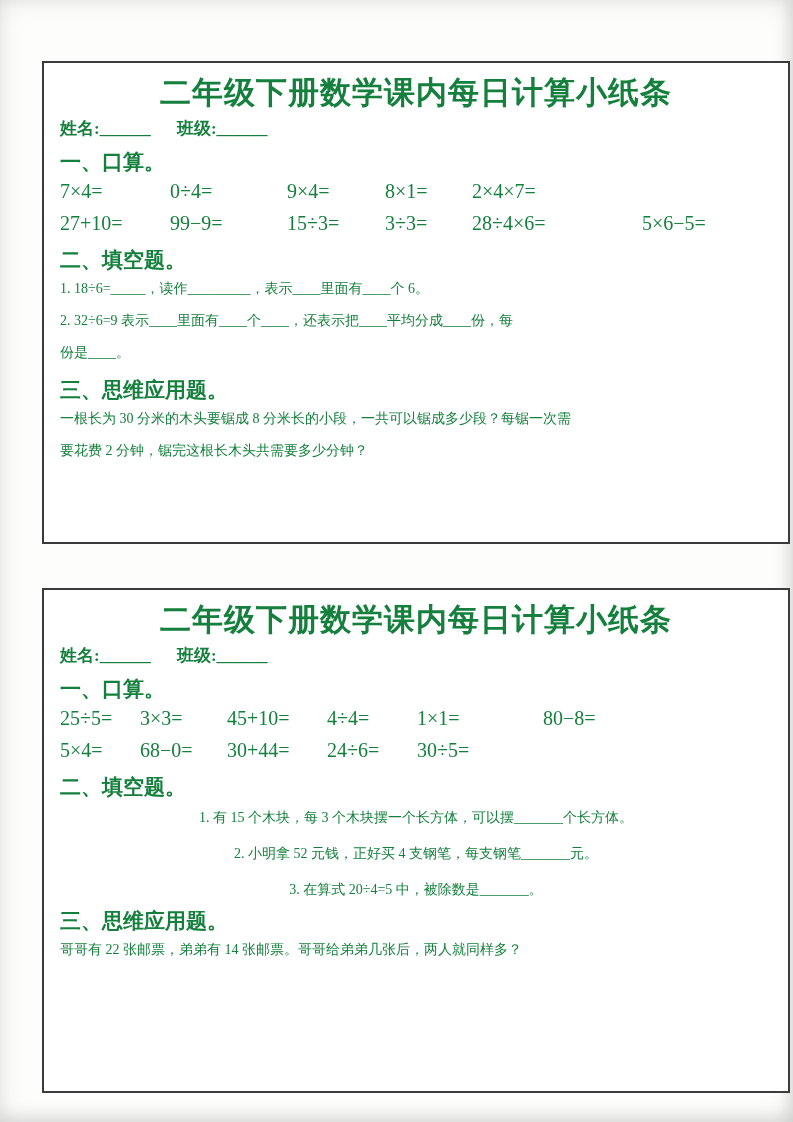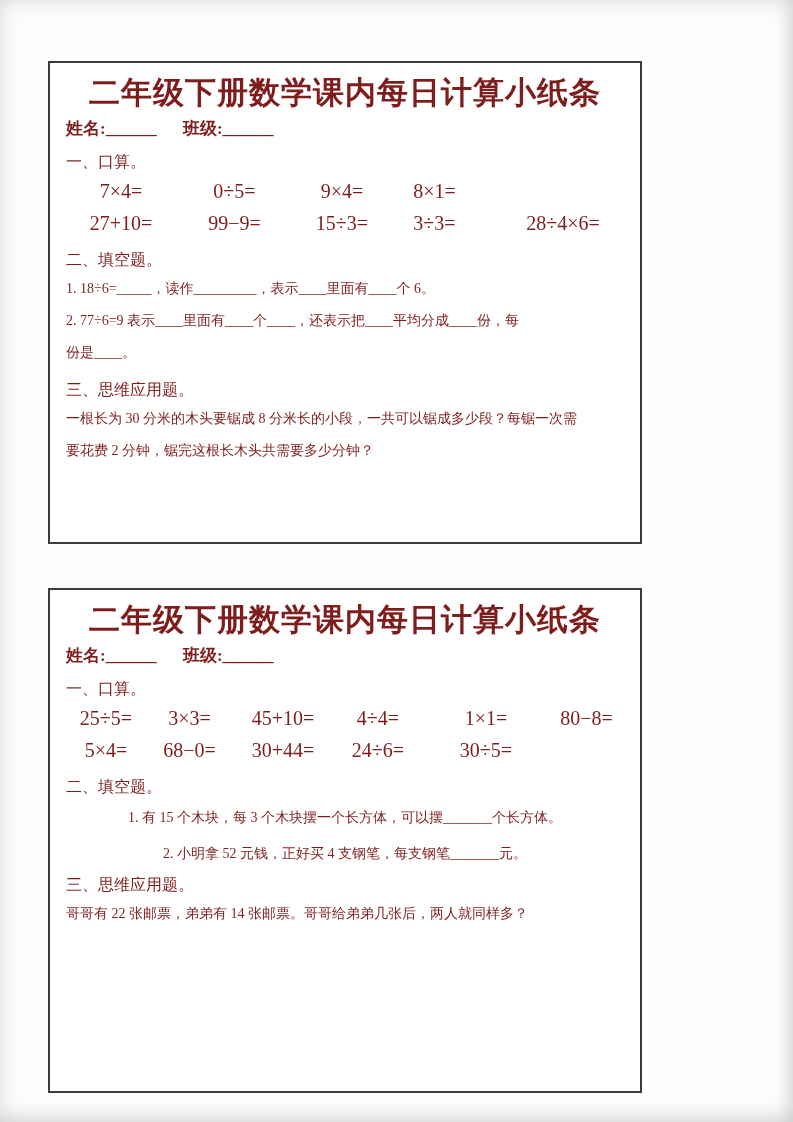--- a/index.html
+++ b/index.html
@@ -15,27 +15,27 @@
     width: 793px;
     height: 1122px;
     background: #fdfdfc;
     box-shadow: inset 0 0 26px rgba(0,0,0,0.10),
                 inset -8px 0 12px rgba(0,0,0,0.05),
                 inset 0 -10px 14px rgba(0,0,0,0.05);
     overflow: hidden;
   }
   .card {
     position: absolute;
-    left: 48px;
-    width: 594px;
+    left: 42px;
+    width: 748px;
     box-sizing: border-box;
     background: #ffffff;
     border: 2px solid #3b3b3b;
     padding: 6px 16px 0 16px;
-    color: #7f1d1d;
+    color: #15803d;
     overflow: hidden;
   }
   .card-1 { top: 61px;  height: 483px; }
   .card-2 { top: 588px; height: 505px; }
 
   .card-title {
     margin: 6px 0 0 0;
     text-align: center;
     font-size: 31px;
     font-weight: 700;
@@ -47,33 +47,33 @@
     font-size: 17px;
     font-weight: 700;
     line-height: 24px;
     white-space: nowrap;
   }
   .name-row .lbl2 { margin-left: 22px; }
   .blank { font-weight: 700; letter-spacing: 0; }
 
   .sec-heading {
     margin-top: 8px;
-    font-size: 16px;
-    font-weight: 400;
+    font-size: 21px;
+    font-weight: 700;
     line-height: 26px;
   }
   .op-grid {
     display: grid;
     margin-top: 0;
     font-size: 20px;
     line-height: 32px;
     white-space: nowrap;
   }
-  .card-1 .op-grid { grid-template-columns: 110px 117px 98px 87px 170px 1fr; text-align: center; }
-  .card-2 .op-grid { grid-template-columns: 80px 87px 100px 90px 126px 1fr; text-align: center; }
+  .card-1 .op-grid { grid-template-columns: 110px 117px 98px 87px 170px 1fr; }
+  .card-2 .op-grid { grid-template-columns: 80px 87px 100px 90px 126px 1fr; }
   .op { display: block; }
 
   .fill-line, .apply-line {
     font-size: 14px;
     line-height: 32px;
   }
   .card-2 .fill-line { line-height: 36px; text-align: center; }
   .card-2 .sec-3 { margin-top: 0; }
 </style>
 </head>
@@ -85,36 +85,37 @@
     <h1 class="card-title">二年级下册数学课内每日计算小纸条</h1>
 
     <div class="name-row">
       <span>姓名:</span><span class="blank">______</span>
       <span class="lbl2">班级:</span><span class="blank">______</span>
     </div>
 
     <div class="sec-heading">一、口算。</div>
     <div class="op-grid">
       <span class="op">7×4=</span>
-      <span class="op">0÷5=</span>
+      <span class="op">0÷4=</span>
       <span class="op">9×4=</span>
       <span class="op">8×1=</span>
+      <span class="op">2×4×7=</span>
     </div>
     <div class="op-grid">
       <span class="op">27+10=</span>
       <span class="op">99−9=</span>
       <span class="op">15÷3=</span>
       <span class="op">3÷3=</span>
       <span class="op">28÷4×6=</span>
       <span class="op">5×6−5=</span>
     </div>
 
     <div class="sec-heading">二、填空题。</div>
     <div class="fill-line">1. 18÷6=_____，读作_________，表示____里面有____个 6。</div>
-    <div class="fill-line">2. 77÷6=9 表示____里面有____个____，还表示把____平均分成____份，每</div>
+    <div class="fill-line">2. 32÷6=9 表示____里面有____个____，还表示把____平均分成____份，每</div>
     <div class="fill-line">份是____。</div>
 
     <div class="sec-heading sec-3">三、思维应用题。</div>
     <div class="apply-line">一根长为 30 分米的木头要锯成 8 分米长的小段，一共可以锯成多少段？每锯一次需</div>
     <div class="apply-line">要花费 2 分钟，锯完这根长木头共需要多少分钟？</div>
   </section>
 
   <section class="card card-2">
     <h1 class="card-title">二年级下册数学课内每日计算小纸条</h1>
 
@@ -136,18 +137,19 @@
       <span class="op">5×4=</span>
       <span class="op">68−0=</span>
       <span class="op">30+44=</span>
       <span class="op">24÷6=</span>
       <span class="op">30÷5=</span>
     </div>
 
     <div class="sec-heading">二、填空题。</div>
     <div class="fill-line">1. 有 15 个木块，每 3 个木块摆一个长方体，可以摆_______个长方体。</div>
     <div class="fill-line">2. 小明拿 52 元钱，正好买 4 支钢笔，每支钢笔_______元。</div>
+    <div class="fill-line">3. 在算式 20÷4=5 中，被除数是_______。</div>
 
     <div class="sec-heading sec-3">三、思维应用题。</div>
     <div class="apply-line">哥哥有 22 张邮票，弟弟有 14 张邮票。哥哥给弟弟几张后，两人就同样多？</div>
   </section>
 
 </div>
 
 </body></html>

